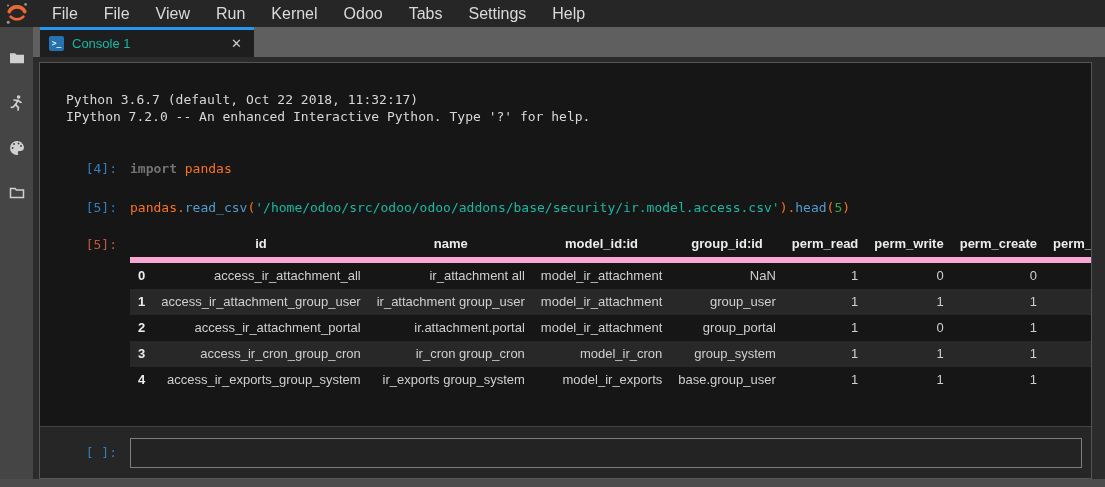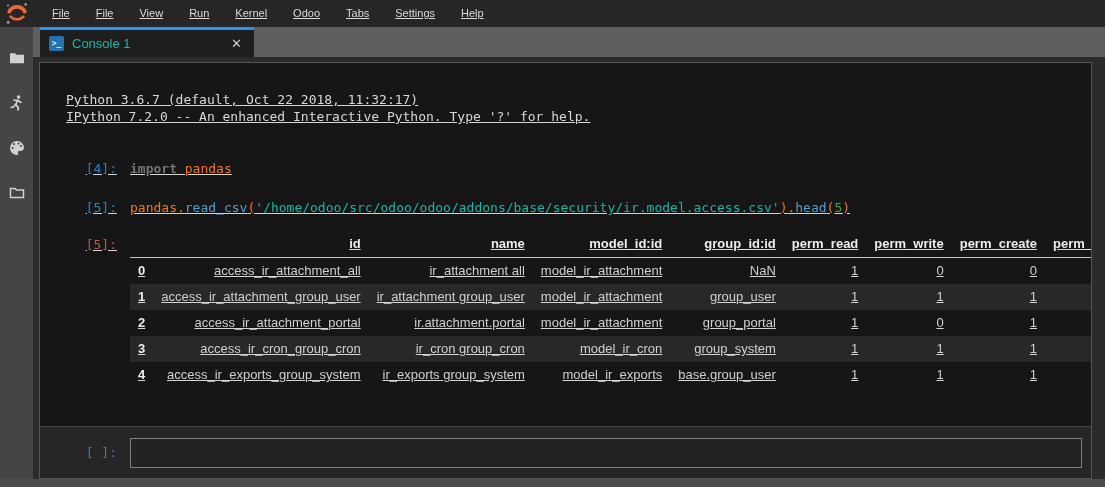--- a/index.html
+++ b/index.html
@@ -2,58 +2,58 @@
 <html><head>
 <meta charset="utf-8">
 <style>
   * { margin:0; padding:0; box-sizing:border-box; }
   html,body { width:1105px; height:487px; overflow:hidden; }
   body { background:#333333; font-family:"Liberation Sans", sans-serif; }
 
   
   .menubar { height:27px; background:#262626; display:flex; align-items:center; }
   .logo { width:27px; height:26px; margin:0 9px 0 3px; display:flex; align-items:center; justify-content:center; }
-  .menu-item { color:#dadada; font-size:11px; padding:0 13px; line-height:27px; cursor:default;text-decoration:underline; }
+  .menu-item { color:#dadada; font-size:16px; padding:0 13px; line-height:27px; cursor:default; }
 
   
   .app-body { display:flex; height:452px; }
   .sidebar { width:33px; background:#454545; display:flex; flex-direction:column; align-items:center; padding-top:22px; gap:27px; }
   .side-icon { width:18px; height:18px; opacity:.92; }
 
   .main { flex:1; display:flex; flex-direction:column; background:#2b2b2b; min-width:0; }
   .tabbar { height:30px; background:#5f5f5f; display:flex; align-items:flex-end; }
   .tab { width:214px; height:30px; margin-left:7px; background:#1e1e1e; border-top:3px solid #2196f3;
          display:flex; align-items:center; padding:0 8px 0 9px; }
   .console-glyph { width:15px; height:15px; background:#2572b0; color:#eaf4fb; font-family:"DejaVu Sans Mono",monospace;
          font-size:8px; font-weight:bold; display:flex; align-items:center; justify-content:center; border-radius:2px; }
   .tab-label { color:#14b8a6; font-size:13px; margin-left:8px; }
   .tab-close { margin-left:auto; color:#cccccc; font-size:13px; line-height:13px; padding:2px 4px; cursor:pointer; }
 
   
   .console-panel { flex:1; margin:5px 13px 0 6px; border:1px solid #555555; display:flex; flex-direction:column; min-height:0; }
-  .output-area { flex:1; background:#161616; overflow:hidden; font-family:"DejaVu Sans Mono",monospace; font-size:13px; color:#d4d4d4;text-decoration:underline; }
+  .output-area { flex:1; background:#161616; overflow:hidden; font-family:"DejaVu Sans Mono",monospace; font-size:13px; color:#d4d4d4; }
   .banner { margin:28px 0 0 26px; line-height:17px; color:#d8d8d8; white-space:pre; }
   .cell { display:flex; align-items:flex-start; }
   .cell.in4 { margin-top:36px; }
   .cell.in5 { margin-top:24px; }
   .cell.out5 { margin-top:16px; }
   .prompt { width:90px; flex:none; text-align:right; padding-right:13px; }
   .prompt.in { color:#307fc1; }
   .prompt.out { color:#bf5b3d; padding-top:6px; }
   .code { white-space:pre; }
   .tok-plain { color:#f97316; }
   .tok-kw { color:#737373; font-weight:bold; }
   .tok-fn { color:#4d9ecf; }
   .tok-str { color:#14b8a6; }
   .tok-num { color:#3fa33f; }
 
   
   table.dataframe { border-collapse:collapse; font-family:"Liberation Sans",sans-serif; font-size:13px; color:#cfcfcf; }
   table.dataframe th, table.dataframe td { padding:5px 8px; text-align:right; white-space:nowrap; line-height:16px; }
-  table.dataframe thead th { color:#ececec; font-weight:bold; border-bottom:1px solid #f9a8d4; }
+  table.dataframe thead th { color:#ececec; font-weight:bold; border-bottom:6px solid #f9a8d4;text-align:center; }
   table.dataframe tbody th { color:#ececec; font-weight:bold; text-align:left; }
   table.dataframe tbody tr:nth-child(even) { background:#282828; }
   .col-idx   { min-width:22px; }
   .col-id    { min-width:160px; }
   .col-name  { min-width:132px; }
   .col-model { min-width:94px; }
   .col-group { min-width:104px; }
   .col-pr    { min-width:56px; }
   .col-pw    { min-width:60px; }
   .col-pc    { min-width:68px; }

